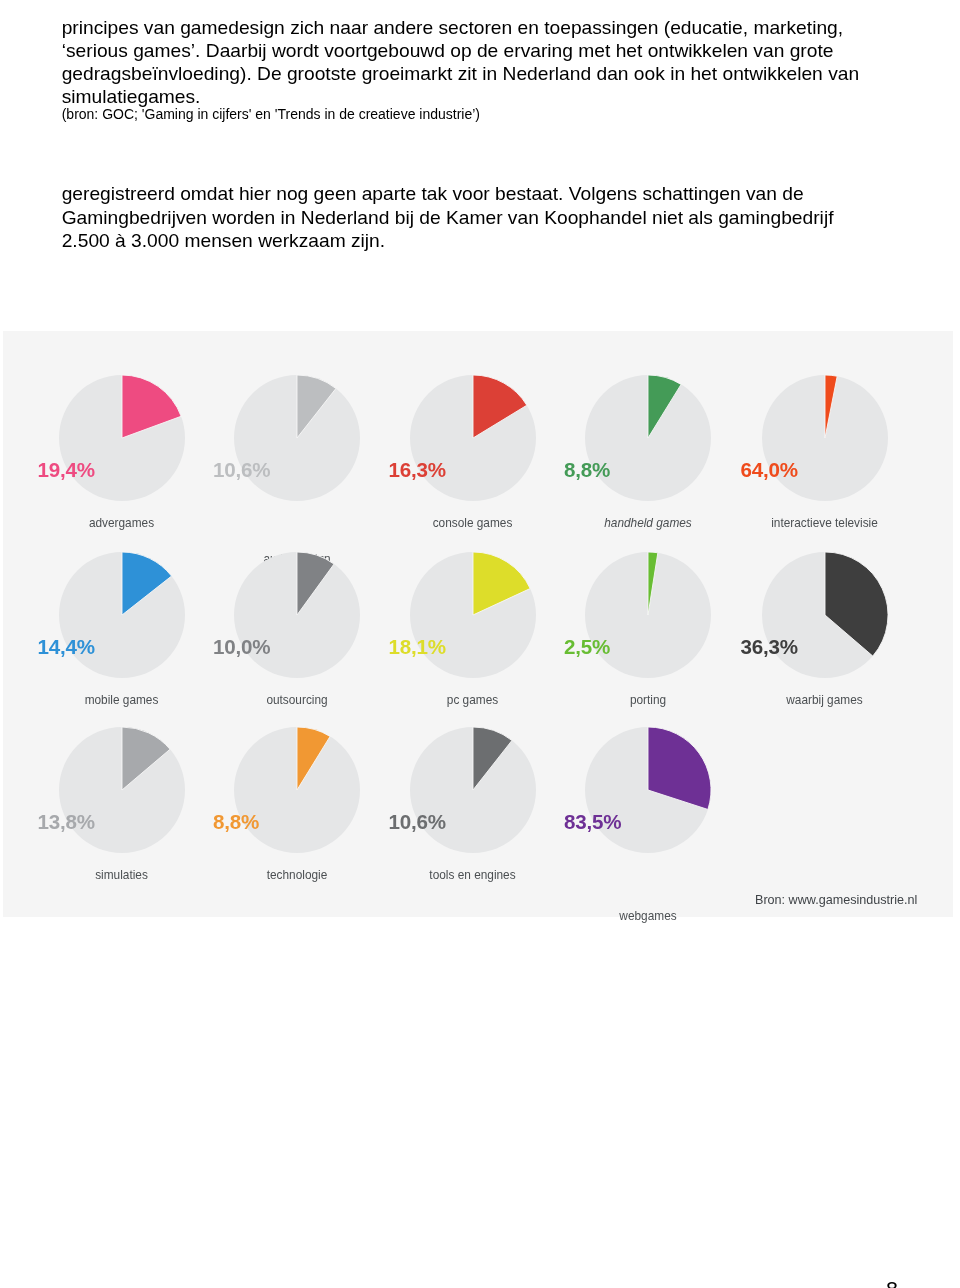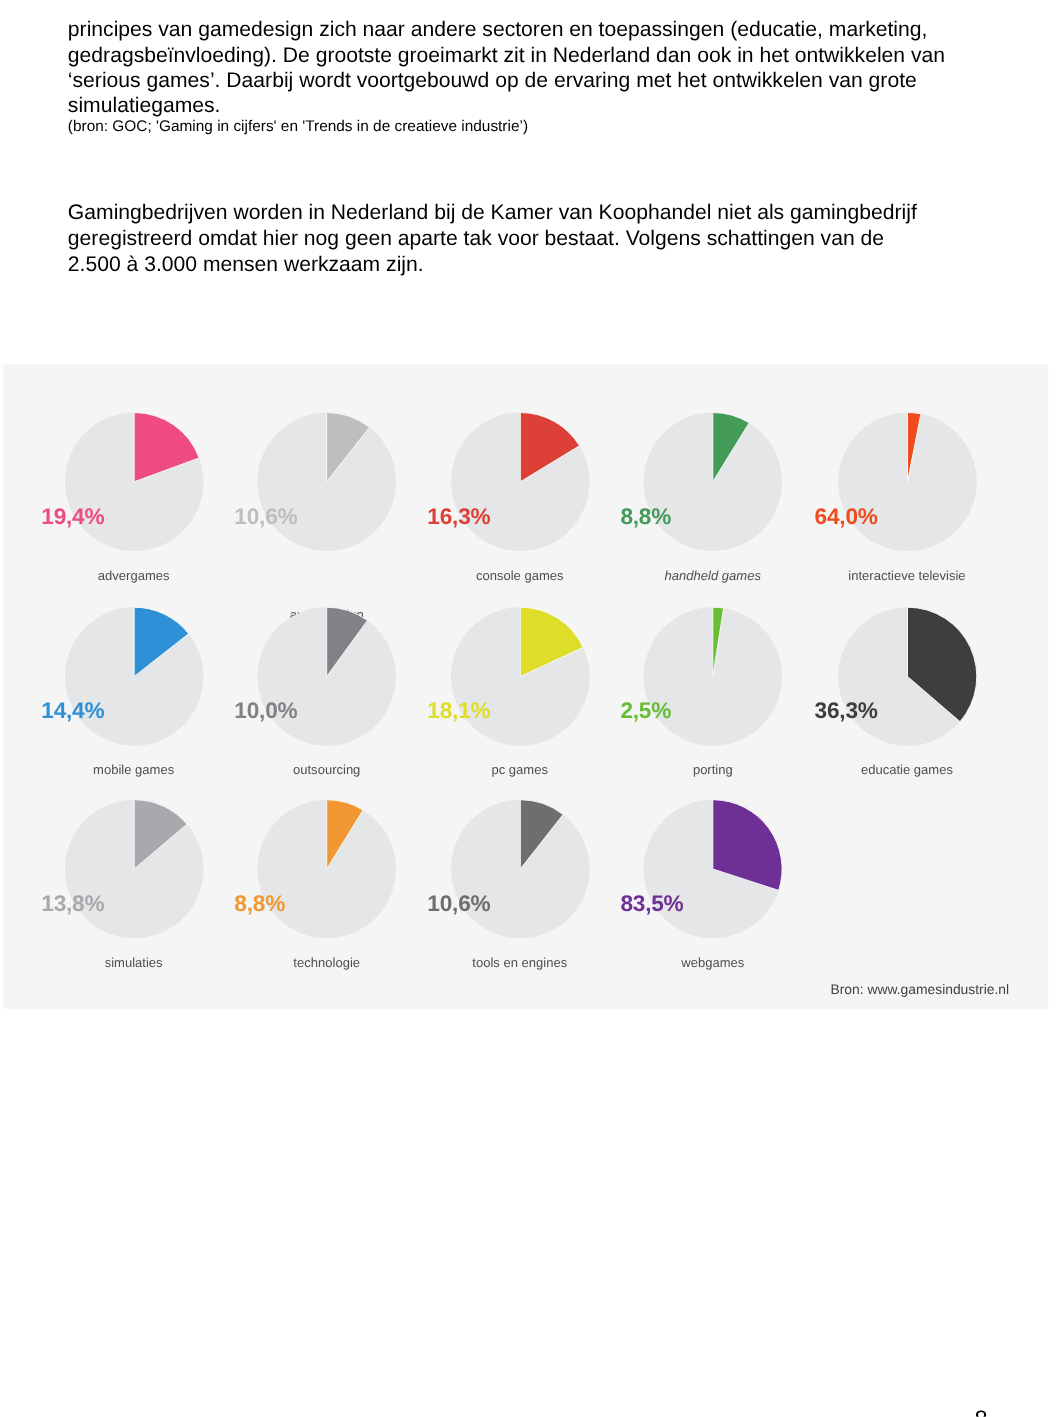--- a/index.html
+++ b/index.html
@@ -50,30 +50,30 @@
     font-size:21.5px; color:#000; line-height:1;
   }
 </style>
 </head>
 <body>
 
 <div class="page">
 
   <div class="textblock" id="para1">
       <div class="tline">principes van gamedesign zich naar andere sectoren en toepassingen (educatie, marketing,</div>
+      <div class="tline">‘serious games’. Daarbij wordt voortgebouwd op de ervaring met het ontwikkelen van grote</div>
       <div class="tline">gedragsbeïnvloeding). De grootste groeimarkt zit in Nederland dan ook in het ontwikkelen van</div>
-      <div class="tline">‘serious games’. Daarbij wordt voortgebouwd op de ervaring met het ontwikkelen van grote</div>
       <div class="tline">simulatiegames.</div>
   </div>
 
   <div class="srcnote">(bron: GOC; 'Gaming in cijfers' en 'Trends in de creatieve industrie’)</div>
 
   <div class="textblock" id="para2">
+      <div class="tline">geregistreerd omdat hier nog geen aparte tak voor bestaat. Volgens schattingen van de</div>
       <div class="tline">Gamingbedrijven worden in Nederland bij de Kamer van Koophandel niet als gamingbedrijf</div>
-      <div class="tline">geregistreerd omdat hier nog geen aparte tak voor bestaat. Volgens schattingen van de</div>
       <div class="tline">2.500 à 3.000 mensen werkzaam zijn.</div>
   </div>
 
   <div id="chart" style="background: rgb(245, 245, 245);">
     <div id="pies">
       <div class="pie" style="left:54.5px; top:42.5px">
         <svg viewBox="0 0 128 128" width="128" height="128">
           <circle cx="64" cy="64" r="63" fill="#e5e6e7"></circle>
           <path d="M 64 64 L 64 1 A 63 63 0 0 1 123.140 42.287 Z" fill="#ee4b81" stroke="#f7f7f7" stroke-width="0.9" stroke-linejoin="round"></path>
         </svg>
@@ -143,21 +143,21 @@
         </svg>
         <div class="pct" style="color:#68bd33">2,5%</div>
         <div class="plabel" style="color: rgb(75, 79, 82);">porting</div>
       </div>
       <div class="pie" style="left:757.5px; top:219.5px">
         <svg viewBox="0 0 128 128" width="128" height="128">
           <circle cx="64" cy="64" r="63" fill="#e5e6e7"></circle>
           <path d="M 64 64 L 64 1 A 63 63 0 0 1 111.777 105.066 Z" fill="#3e3e3e" stroke="#f7f7f7" stroke-width="0.9" stroke-linejoin="round"></path>
         </svg>
         <div class="pct" style="color:#3e3e3e">36,3%</div>
-        <div class="plabel" style="color: rgb(75, 79, 82);">educatie games</div>
+        <div class="plabel" style="color: rgb(75, 79, 82);">waarbij games</div>
       </div>
       <div class="pie" style="left:54.5px; top:394.5px">
         <svg viewBox="0 0 128 128" width="128" height="128">
           <circle cx="64" cy="64" r="63" fill="#e5e6e7"></circle>
           <path d="M 64 64 L 64 1 A 63 63 0 0 1 112.034 23.235 Z" fill="#a7a9ac" stroke="#f7f7f7" stroke-width="0.9" stroke-linejoin="round"></path>
         </svg>
         <div class="pct" style="color:#a7a9ac">13,8%</div>
         <div class="plabel" style="color: rgb(75, 79, 82);">simulaties</div>
       </div>
       <div class="pie" style="left:230px; top:394.5px">
@@ -175,21 +175,21 @@
         </svg>
         <div class="pct" style="color:#6c6e70">10,6%</div>
         <div class="plabel" style="color: rgb(75, 79, 82);">tools en engines</div>
       </div>
       <div class="pie" style="left:581px; top:394.5px">
         <svg viewBox="0 0 128 128" width="128" height="128">
           <circle cx="64" cy="64" r="63" fill="#e5e6e7"></circle>
           <path d="M 64 64 L 64 1 A 63 63 0 0 1 123.917 83.468 Z" fill="#6e3095" stroke="#f7f7f7" stroke-width="0.9" stroke-linejoin="round"></path>
         </svg>
         <div class="pct" style="color:#6e3095">83,5%</div>
-        <div class="plabel" style="color: rgb(75, 79, 82);">webgames</div>
+        <div class="plabel" style="color: rgb(75, 79, 82); margin-top: 41px;">webgames</div>
       </div>
     </div>
     <div id="chartsource">Bron: www.gamesindustrie.nl</div>
   </div>
 
   <div id="pagenum">8</div>
 
 </div>
 
 </body></html>

